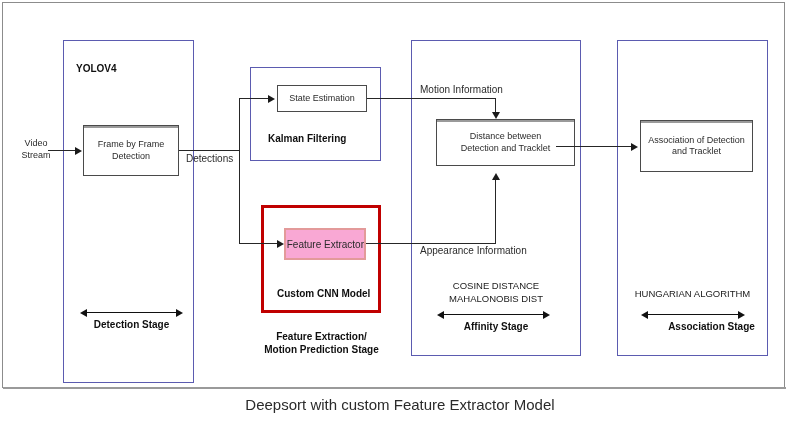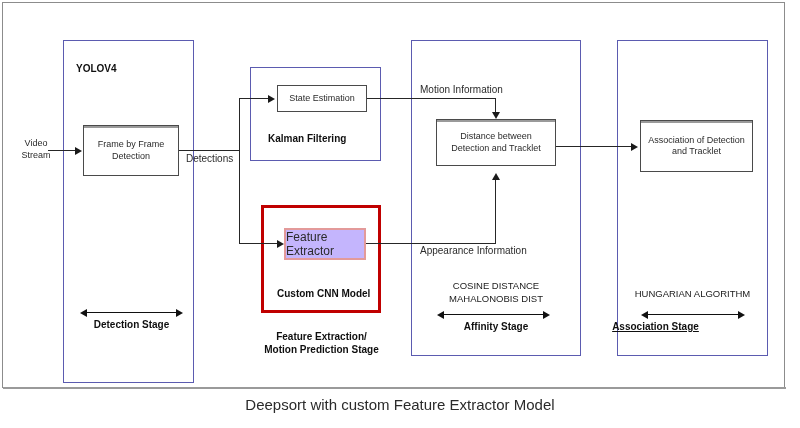--- a/index.html
+++ b/index.html
@@ -66,25 +66,25 @@
   .red-box {
     position: absolute;
     border: 3px solid #c00000;
     box-sizing: border-box;
     background: #ffffff;
   }
   .red-inner {
     position: absolute;
     border: 2px solid #e39a9a;
     box-sizing: border-box;
-    background: #c4b5fd;
+    background: #f9a8d4;
     display: flex;
     align-items: center;
     justify-content: flex-end;
-    font-size: 12px;
+    font-size: 10px;
     color: #2b2b2b;
   }
   
   .lbl {
     position: absolute;
     font-size: 10px;
     color: #2b2b2b;
     white-space: nowrap;
     line-height: 1.25;
   }
@@ -251,21 +251,21 @@
   <div class="hline" style="left:367px; top:98px; width:129px;"></div>
   <div class="lbl" style="left:420px; top:84px;">Motion Information</div>
   <div class="vline" style="left:495px; top:98px; height:14px;"></div>
   <div class="arrow-d" style="left:491.5px; top:112px;"></div>
 
   <div class="hline" style="left:366px; top:243px; width:130px;"></div>
   <div class="lbl" style="left:420px; top:245px;">Appearance Information</div>
   <div class="vline" style="left:495px; top:180px; height:63px;"></div>
   <div class="arrow-u" style="left:491.5px; top:173px;"></div>
 
-  <div class="proc-box topshadow" style="left:436px; top:119px; width:120px; height:47px;">
+  <div class="proc-box topshadow" style="left:436px; top:119px; width:139px; height:47px;">
     <div>
         <div>Distance between</div>
         <div>Detection and Tracklet</div>
       </div>
   </div>
 
   <div class="lbl-caps" style="left:411px; top:280px; width:170px;">
     <div>COSINE DISTANCE</div>
     <div>MAHALONOBIS DIST</div>
   </div>
@@ -287,17 +287,17 @@
   </div>
 
   <div class="lbl-caps" style="left:617px; top:288px; width:151px;">
     <div>HUNGARIAN ALGORITHM</div>
   </div>
   <div class="stage-arrow" style="left:641px; top:310px; width:104px;">
     <span class="head-l"></span>
     <span class="bar"></span>
     <span class="head-r"></span>
   </div>
-  <div class="lbl-bold" style="left:584px; top:320px; width:143px;text-decoration:underline;">Association Stage</div>
+  <div class="lbl-bold" style="left:640px; top:320px; width:143px;">Association Stage</div>
 
   <div class="caption">Deepsort with custom Feature Extractor Model</div>
 
 </div>
 
 </body></html>

